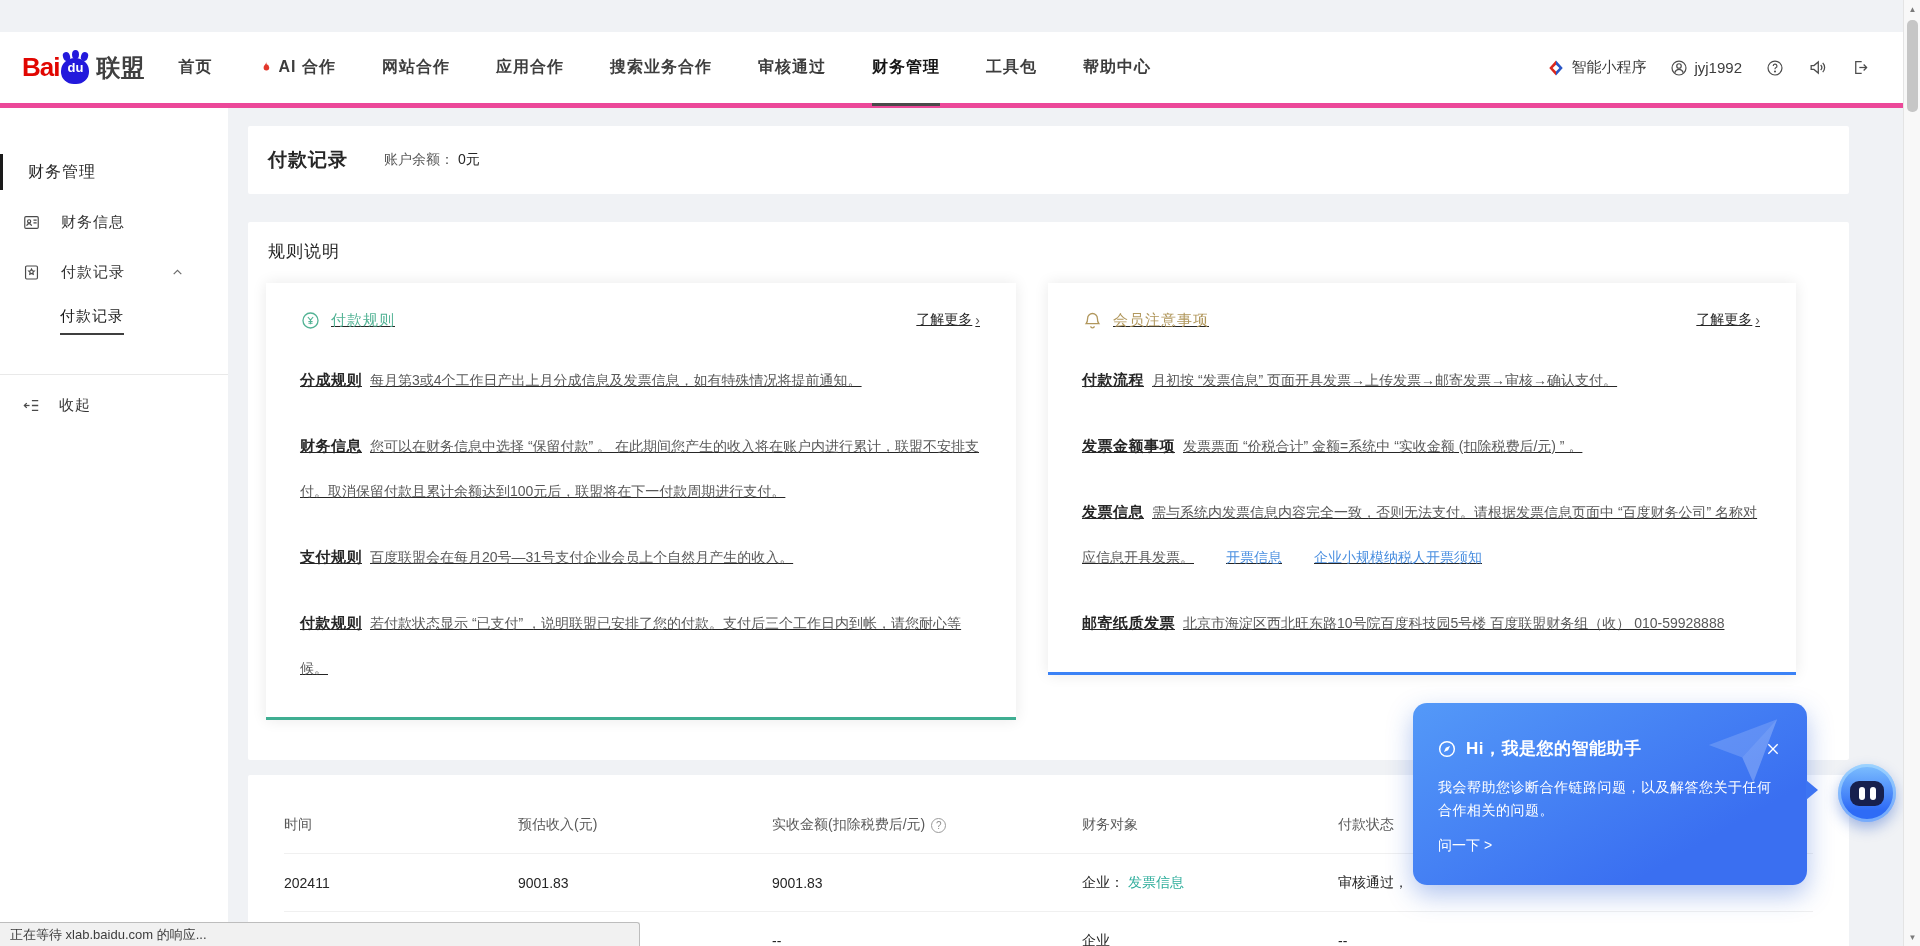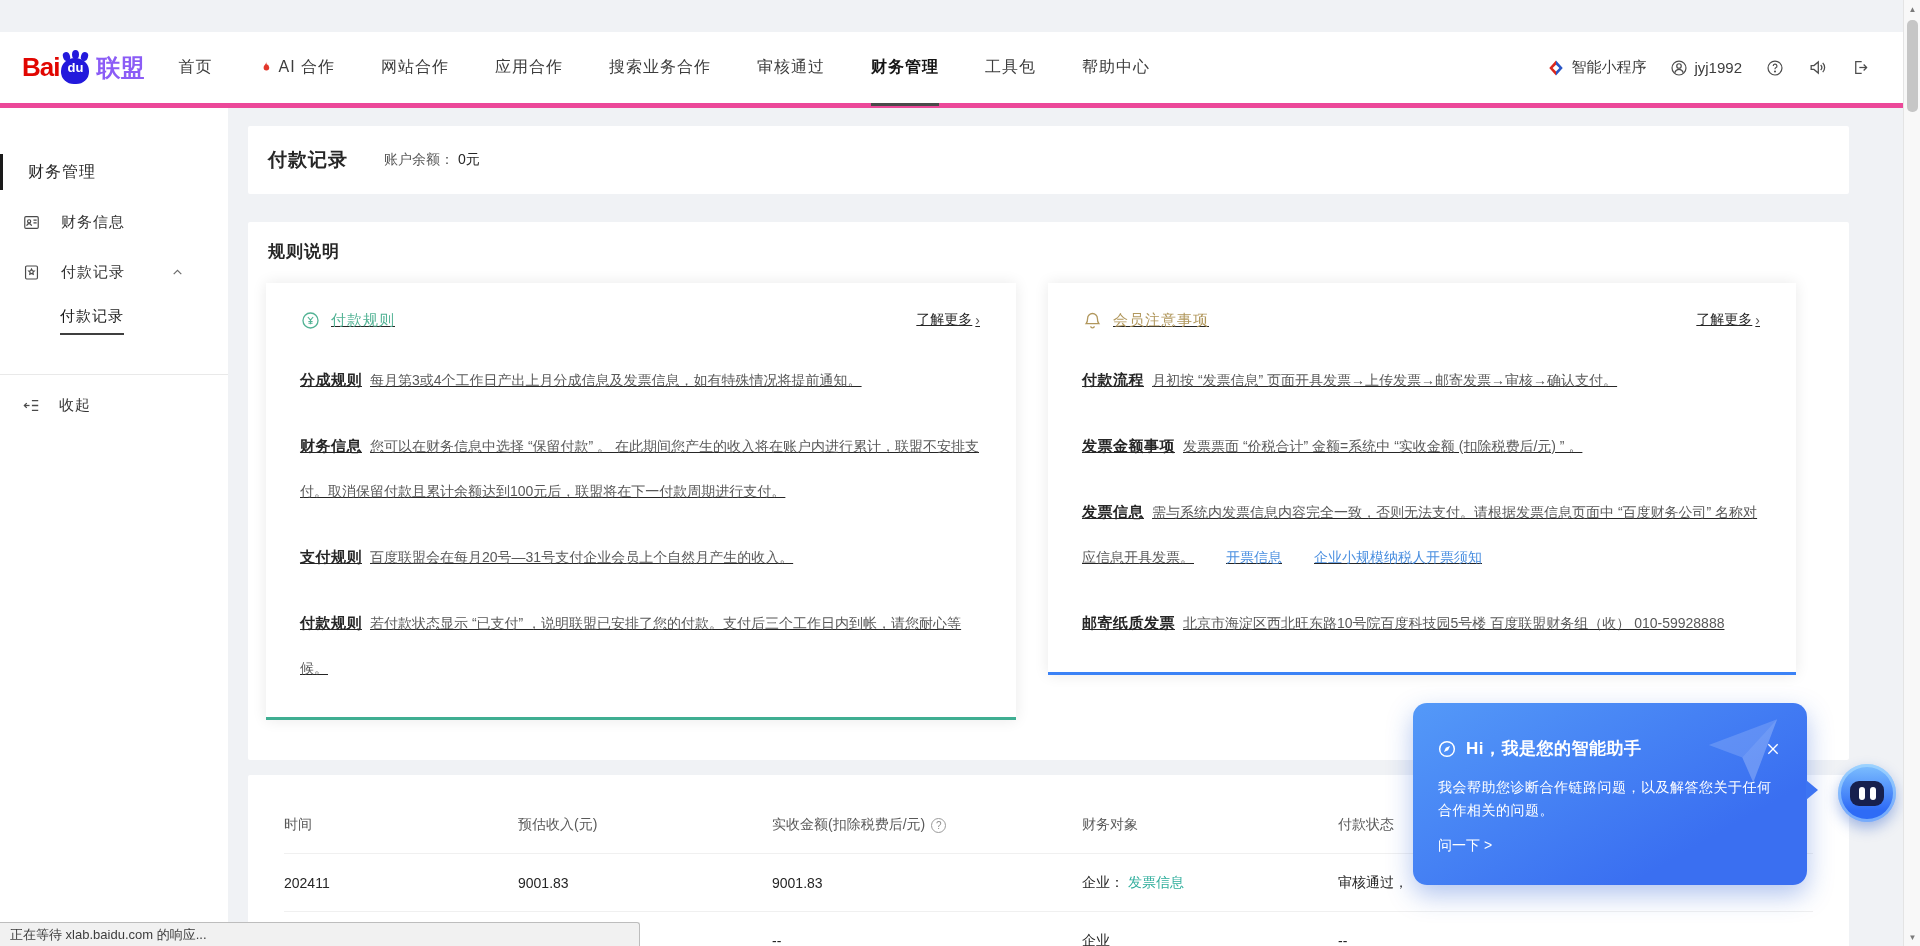--- a/index.html
+++ b/index.html
@@ -10,25 +10,25 @@
   
   .topbar { position:absolute; left:0; top:0; width:1920px; height:76px; background:#fff;
             border-bottom:5px solid #ec4899; display:flex; align-items:center; z-index:40;margin-top:32px; }
   .logo { display:flex; align-items:center; margin-left:22px; cursor:pointer; }
   .logo .bai { color:#e10601; font-size:26px; font-weight:800; letter-spacing:-1px; }
   .paw { position:relative; width:32px; height:32px; margin:0 1px; }
   .paw .pad { position:absolute; left:1px; top:6px; width:28px; height:26px; background:#2319dc; border-radius:50% 50% 46% 46%; }
   .paw .t1,.paw .t2,.paw .t3 { position:absolute; width:7px; height:9px; background:#2319dc; border-radius:50%; top:0; }
   .paw .t1{ left:3px; transform:rotate(-20deg);} .paw .t2{ left:12px; top:-2px;} .paw .t3{ left:21px; transform:rotate(20deg);}
   .paw .du { position:absolute; left:0; top:8px; width:30px; text-align:center; color:#fff; font-size:13px; font-weight:800; }
-  .logo .union { color:#8b5cf6; font-size:24px; font-weight:800; margin-left:3px; }
+  .logo .union { color:#404040; font-size:24px; font-weight:800; margin-left:3px; }
 
   .mainnav { display:flex; align-items:center; gap:46px; margin-left:34px; height:76px; }
   .nav-item { position:relative; display:flex; align-items:center; gap:5px; font-size:16px; color:#3d3d3d;
-              letter-spacing:1px; cursor:pointer; height:76px; text-decoration:none; }
+              letter-spacing:1px; cursor:pointer; height:76px; text-decoration:none;font-weight:bold; }
   .nav-item.active { color:#141414; font-weight:700; }
   .nav-item.active::after { content:""; position:absolute; left:0; right:0; bottom:0; height:3px; background:#4a4a4a; }
   .flame { width:15px; height:17px; }
 
   .topright { margin-left:auto; margin-right:50px; display:flex; align-items:center; gap:24px; font-size:15px; color:#3d3d3d; }
   .top-tool { display:flex; align-items:center; gap:6px; cursor:pointer; }
   .top-tool svg { display:block; }
 
   
   .sidebar { position:absolute; left:0; top:76px; width:228px; height:870px; background:#fff; z-index:10; }
@@ -47,21 +47,21 @@
   
   .main { position:absolute; left:248px; top:76px; width:1601px; }
   .card { background:#fff; border-radius:2px; }
 
   .summary-card { margin-top:50px; height:68px; display:flex; align-items:center; padding-left:20px; }
   .summary-title { font-size:19px; font-weight:700; color:#262626; letter-spacing:1px; }
   .balance { margin-left:36px; font-size:14px; color:#595959; }
   .balance b { color:#262626; font-weight:400; margin-left:4px; }
 
   .rules-card { margin-top:28px; padding:18px 0 40px 0; }
-  .rules-title { margin-left:20px; font-size:17px; font-weight:700; color:#262626; letter-spacing:1px; }
+  .rules-title { margin-left:20px; font-size:17px; font-weight:400; color:#262626; letter-spacing:1px; }
   .rule-boxes { display:flex; align-items:flex-start; gap:32px; margin:20px 0 0 18px; }
   .rbox { background:#fff; box-shadow:0 0 14px rgba(0,0,0,0.09); padding:0 36px 26px 34px;text-decoration:underline; }
   .rbox.green { width:750px; border-bottom:3px solid #3fae92; }
   .rbox.gold  { width:748px; border-bottom:3px solid #3b82f6; }
   .rbox-head { display:flex; align-items:center; height:30px; margin-top:22px; }
   .rbox-head .ttl { margin-left:10px; font-size:15px; letter-spacing:1px; }
   .rbox.green .ttl { color:#53b395; }
   .rbox.gold  .ttl { color:#b1975c; }
   .more { margin-left:auto; font-size:14px; color:#262626; cursor:pointer; display:flex; align-items:center; gap:3px; }
   .more .chev { font-size:14px; color:#595959; }

